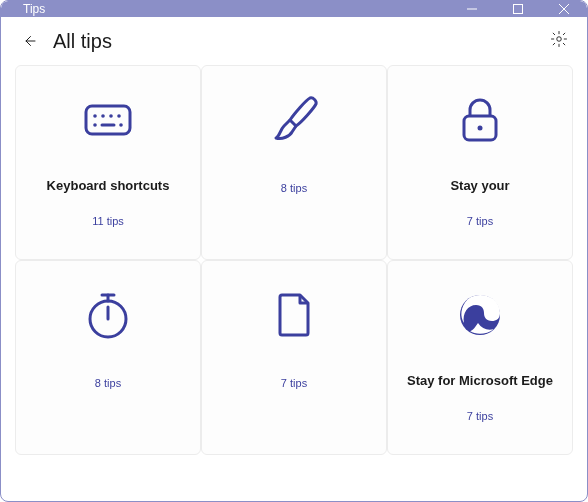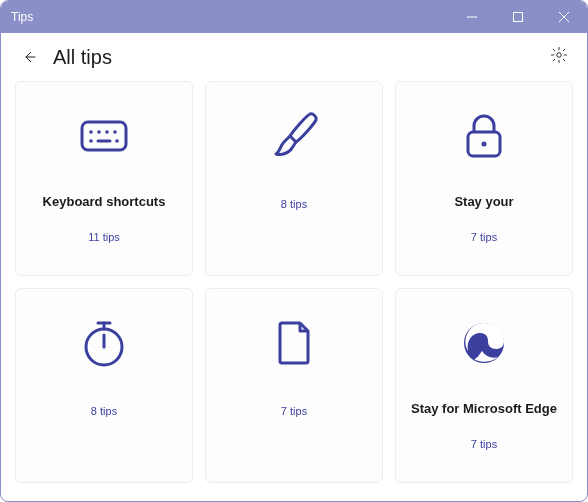--- a/index.html
+++ b/index.html
@@ -1,32 +1,32 @@
 <!DOCTYPE html>
 <html><head>
 <meta charset="utf-8">
 <style>
   * { box-sizing: border-box; margin: 0; padding: 0; }
   html, body { width: 588px; height: 502px; overflow: hidden; font-family: "Segoe UI", sans-serif; }
   body { background: #fff; display: flex; flex-direction: column; border: 1px solid #8b8fc7; border-radius: 8px; }
   .titlebar {
-    height: 32px; background: #8b8fc7; display: flex; align-items: center;
-    padding-left: 10px; border-radius: 7px 7px 0 0; color: #fff; flex-shrink: 0;
+    height: 16px; background: #8b8fc7; display: flex; align-items: center;
+    padding-left: 22px; border-radius: 7px 7px 0 0; color: #fff; flex-shrink: 0;
   }
   .titlebar .title { font-size: 12px; flex: 1; }
   .winbtn { width: 46px; height: 30px; display: flex; align-items: center; justify-content: center; }
   .winbtn svg { width: 10px; height: 10px; }
   .header {
     height: 48px; display: flex; align-items: center; padding: 0 16px; flex-shrink: 0;
   }
   .back-btn { width: 24px; height: 24px; display: flex; align-items: center; justify-content: center; margin-right: 12px; }
   .page-title { font-size: 20px; font-weight: 400; color: #1b1b1b; flex: 1; }
   .settings-btn { width: 24px; height: 24px; display: flex; align-items: center; justify-content: center; }
   .content { flex: 1; overflow: hidden; padding: 0 14px 14px 14px; }
-  .grid { display: grid; grid-template-columns: repeat(3, 1fr); gap: 12px; }
+  .grid { display: grid; grid-template-columns: repeat(3, 1fr); }
   .card {
     background: #fdfdfd; border: 1px solid #ececec; border-radius: 6px;
     height: 195px; display: flex; flex-direction: column; align-items: center;
     padding: 14px 10px 16px 10px; cursor: pointer;
   }
   .card .icon-wrap { height: 80px; display: flex; align-items: center; justify-content: center; }
   .card .icon-wrap svg { width: 56px; height: 56px; }
   .card-title { font-size: 13px; font-weight: 600; color: #1b1b1b; text-align: center; margin-top: 18px; }
   .card-count { font-size: 11px; color: #3b3f9e; margin-top: 22px; }
   .accent { stroke: #3b3f9e; }

